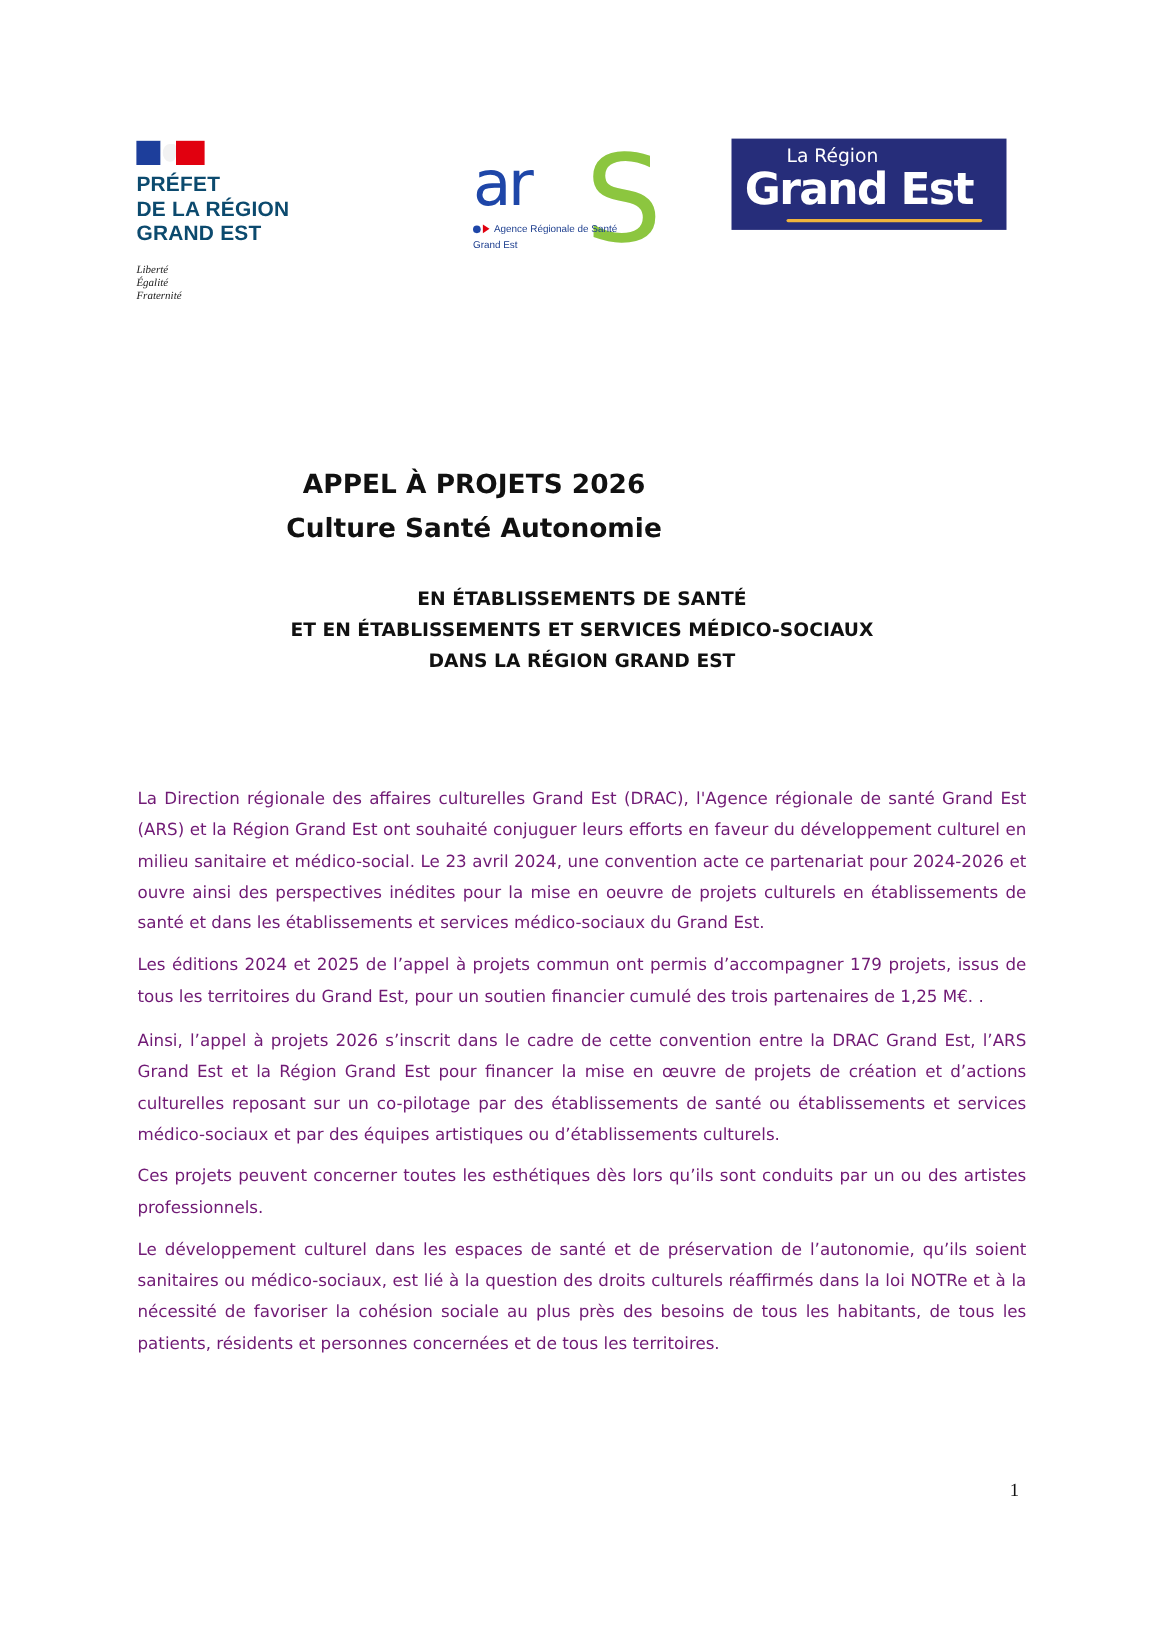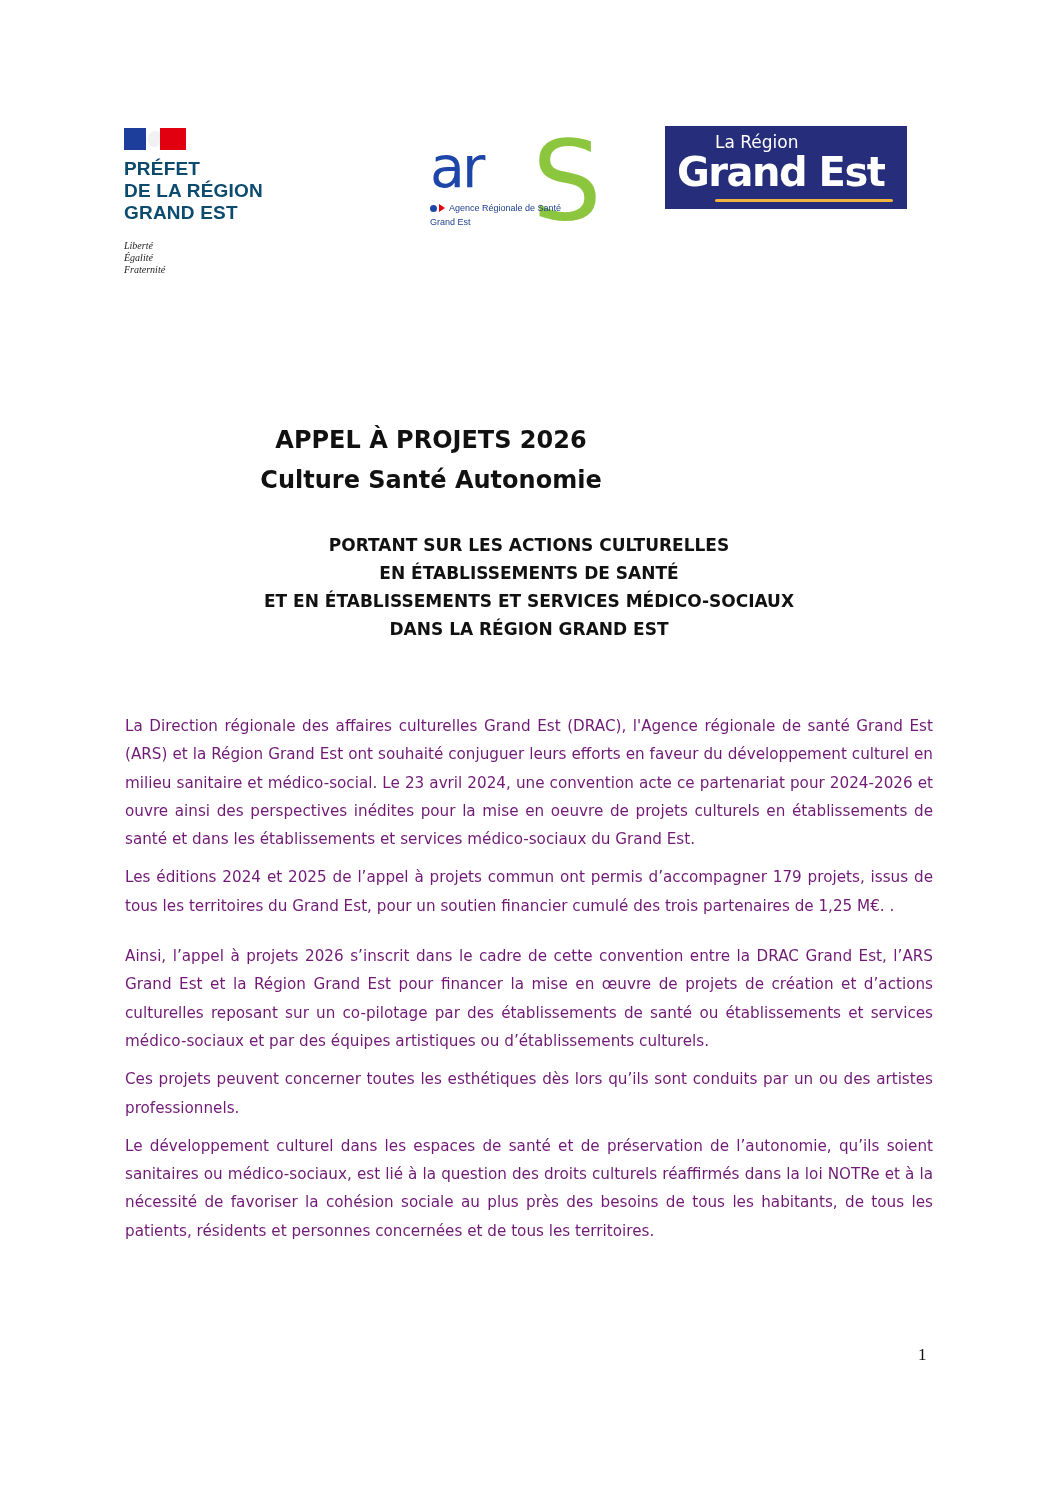--- a/index.html
+++ b/index.html
@@ -19,21 +19,21 @@
   
   #ars { left: 428px; top: 140px; width: 170px; height: 100px; }
   .ars-ar { position: absolute; left: 2px; top: -18px; font-family: "DejaVu Sans", sans-serif; font-size: 57px; font-weight: normal; color: #1e46a8; letter-spacing: -3px; line-height: 90px; }
   .ars-s { position: absolute; left: 104px; top: -14px; font-family: "DejaVu Sans", sans-serif; font-size: 110px; color: #8cc63f; line-height: 110px; }
   .ars-sub { position: absolute; left: 2px; top: 63px; font-family: "Liberation Sans", sans-serif; font-size: 9px; color: #1e3f8f; white-space: nowrap; display: flex; align-items: center; gap: 2px; }
   .dot-blue { width: 7px; height: 7px; border-radius: 50%; background: #1e46a8; display: inline-block; }
   .dot-red { width: 0; height: 0; border-top: 4px solid transparent; border-bottom: 4px solid transparent; border-left: 6px solid #e1000f; display: inline-block; margin-right: 2px; }
   .ars-region { position: absolute; left: 2px; top: 77px; font-size: 9px; color: #1e3f8f; }
 
   
-  #region { left: 665px; top: 126px; width: 222px; height: 83px; background: #262d7a; padding-left: 20px; }
+  #region { left: 665px; top: 126px; width: 250px; height: 83px; background: #262d7a; }
   .reg-top { position: absolute; left: 50px; top: 6px; font-family: "DejaVu Sans", sans-serif; color: #fff; font-size: 17px; }
   .reg-main { position: absolute; left: 12px; top: 22px; font-family: "DejaVu Sans", sans-serif; font-weight: bold; color: #fff; font-size: 40px; letter-spacing: -1.5px; line-height: 48px; }
   .reg-line { position: absolute; left: 50px; top: 73px; width: 178px; height: 3px; background: #f0b43c; border-radius: 2px; }
 
   
   .t1 { left: 0; width: 862px; text-align: center; font-family: "DejaVu Sans", sans-serif; font-weight: bold; color: #111; }
   #title1 { top: 426px; font-size: 24px; }
   #title2 { top: 466px; font-size: 24px; }
   .subtitle { left: 0; width: 1058px; text-align: center; font-family: "DejaVu Sans", sans-serif; font-weight: bold; font-size: 17px; line-height: 28px; color: #111; top: 531px; }
   .subtitle div { height: 28px; }
@@ -76,27 +76,26 @@
 <div id="region" class="abs">
   <span class="reg-top">La Région</span>
   <span class="reg-main">Grand Est</span>
   <div class="reg-line"></div>
 </div>
 
 <div id="title1" class="abs t1">APPEL À PROJETS 2026</div>
 <div id="title2" class="abs t1">Culture Santé Autonomie</div>
 
 <div class="abs subtitle">
-  <div>PORTANT SUR LES ACTIONS CULTURELLES</div>
   <div>EN ÉTABLISSEMENTS DE SANTÉ</div>
   <div>ET EN ÉTABLISSEMENTS ET SERVICES MÉDICO-SOCIAUX</div>
   <div>DANS LA RÉGION GRAND EST</div>
 </div>
 
 <div class="abs body">
   <p>La Direction régionale des affaires culturelles Grand Est (DRAC),  l'Agence régionale de santé Grand Est (ARS) et la Région Grand Est ont souhaité conjuguer leurs efforts en faveur du développement culturel en milieu sanitaire et médico-social. Le 23 avril 2024, une convention acte ce partenariat pour 2024-2026 et ouvre ainsi des perspectives inédites pour la mise en oeuvre de projets culturels en établissements de santé et dans les établissements et services médico-sociaux du Grand Est.</p>
-  <p style="margin-bottom:22px;">Les éditions 2024 et 2025 de l’appel à projets commun ont permis d’accompagner 179 projets, issus de tous les territoires du Grand Est, pour un soutien financier cumulé des trois partenaires de 1,25 M€. .</p>
+  <p style="margin-bottom:12px;">Les éditions 2024 et 2025 de l’appel à projets commun ont permis d’accompagner 179 projets, issus de tous les territoires du Grand Est, pour un soutien financier cumulé des trois partenaires de 1,25 M€. .</p>
   <p class="tight">Ainsi, l’appel à projets 2026 s’inscrit dans le cadre de cette convention entre la DRAC Grand Est, l’ARS Grand Est et la Région Grand Est pour financer la mise en œuvre de projets de création et d’actions culturelles reposant sur un co-pilotage par des établissements de santé ou établissements et services médico-sociaux et par des équipes artistiques ou d’établissements culturels.</p>
   <p>Ces projets peuvent concerner toutes les esthétiques dès lors qu’ils sont conduits par un ou des artistes professionnels.</p>
   <p>Le développement culturel dans les espaces de santé et de préservation de l’autonomie, qu’ils soient sanitaires ou médico-sociaux, est lié à la question des droits culturels réaffirmés dans la loi NOTRe et à la nécessité de favoriser la cohésion sociale au plus près des besoins de tous les habitants, de tous les patients, résidents et personnes concernées et de tous les territoires.</p>
 </div>
 
 <div id="page-num" class="abs">1</div>
 
 </body></html>

